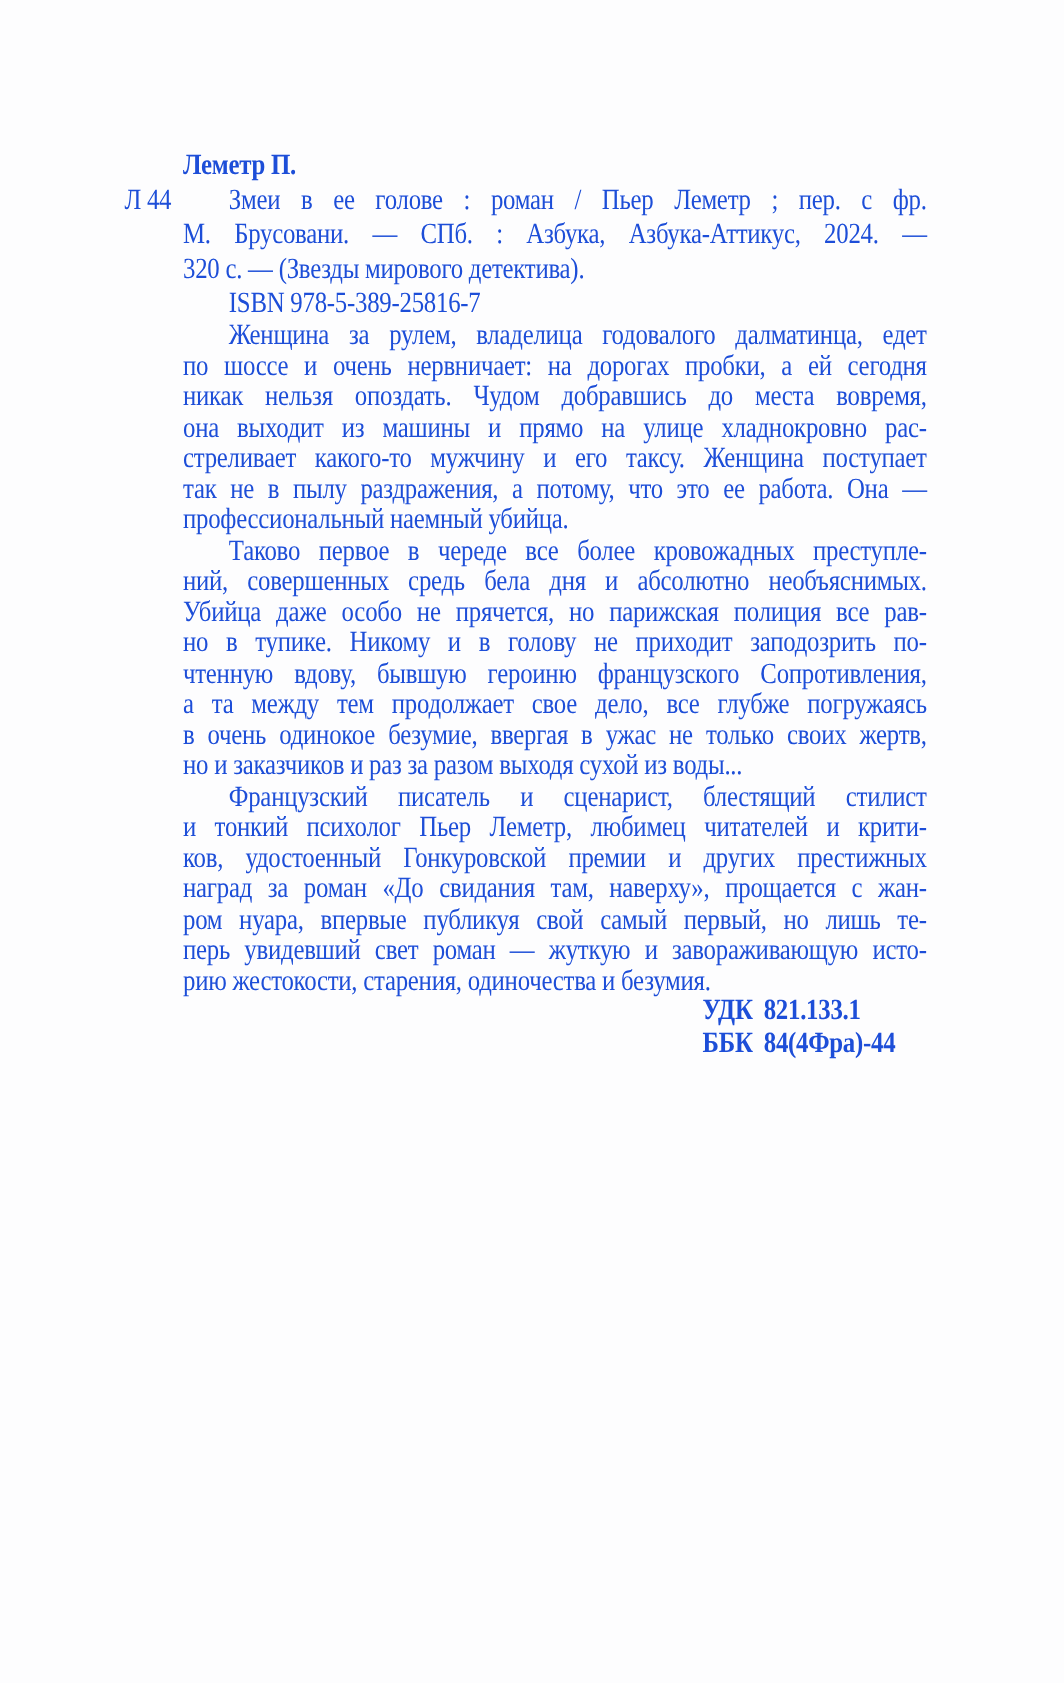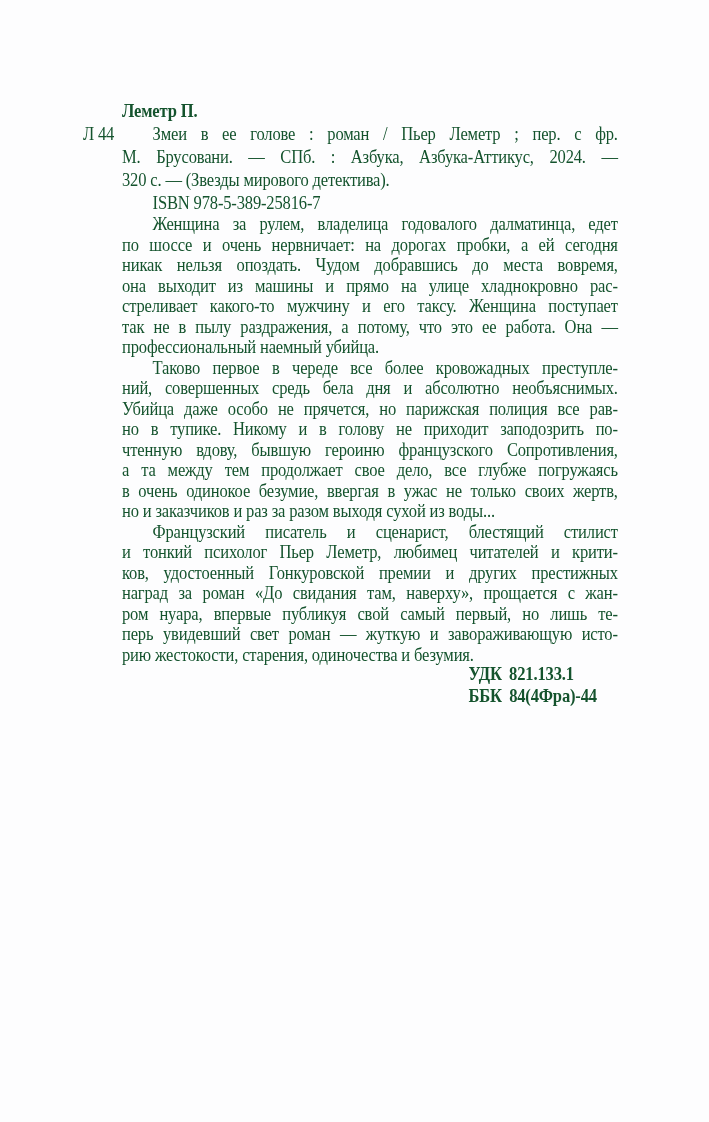--- a/index.html
+++ b/index.html
@@ -11,21 +11,21 @@
     height: 1122px;
     background: #fdfdfe;
     overflow: hidden;
     font-family: "Liberation Serif", "DejaVu Serif", serif;
   }
   .page {
     position: relative;
     width: 709px;
     height: 894px;
     background: #fdfdfe;
-    color: #14532d;
+    color: #1d4ed8;
   }
   
   .content {
     position: absolute;
     left: 122px;
     top: 0;
     width: 584px;
     transform: scaleX(0.849);
     transform-origin: 0 0;
     font-size: 19.5px;

